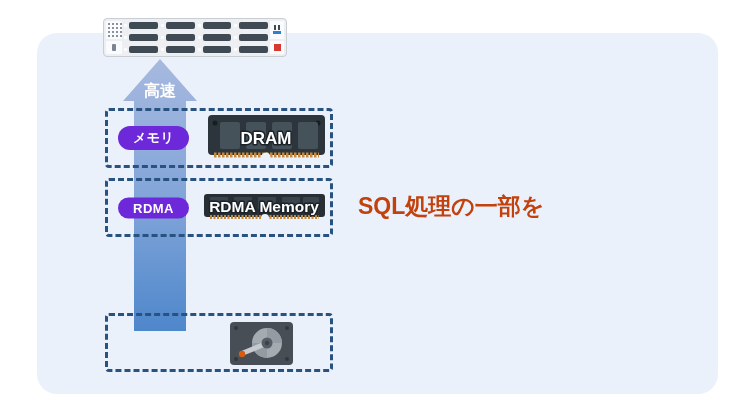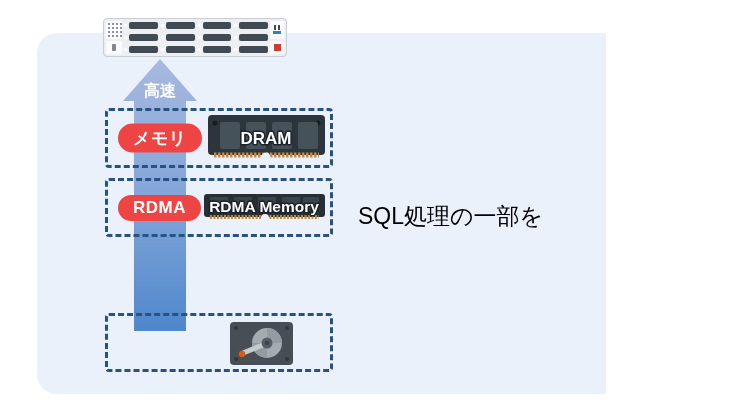--- a/index.html
+++ b/index.html
@@ -1,17 +1,17 @@
 <!DOCTYPE html>
 <html><head>
 <meta charset="utf-8">
 <style>
   html,body{margin:0;padding:0;background:#ffffff;}
   .stage{
-    position:relative;width:606px;height:409px;overflow:hidden;
+    position:relative;width:750px;height:409px;overflow:hidden;
     font-family:"Liberation Sans","DejaVu Sans",sans-serif;
     background:#ffffff;
   }
   .panel{
     position:absolute;left:37px;top:33px;width:681px;height:361px;
     background:#ebf1fb;border-radius:20px;
   }
   
   .server{
     position:absolute;left:103px;top:18px;width:184px;height:39px;
@@ -42,36 +42,36 @@
   .tier{
     position:absolute;left:105px;width:228px;box-sizing:border-box;
     border:3px dashed #28527f;border-radius:4px;
   }
   .tier-0{top:108px;height:60px;}
   .tier-1{top:178px;height:59px;}
   .tier-2{top:247px;height:58px;}
   .tier-3{top:313px;height:59px;}
   .pill{
     position:absolute;left:10px;top:50%;transform:translateY(-50%);
-    background:#ef4444;color:#ffffff;font-weight:bold;font-size:17px;
+    background:#6d28d9;color:#ffffff;font-weight:bold;font-size:13px;
     padding:3px 15px;border-radius:999px;white-space:nowrap;letter-spacing:.5px;
   }
   .media{position:absolute;}
   .m-dram{left:100px;top:4px;}
   .m-rdma{left:94px;top:12px;}
   .m-nvme{left:105px;top:8px;}
   .m-hdd{left:122px;top:6px;}
   .svg-label{
     font-family:"Liberation Sans","DejaVu Sans",sans-serif;font-weight:bold;
     fill:#ffffff;stroke:#1b2228;paint-order:stroke;stroke-linejoin:round;
   }
   
   .headline{
-    position:absolute;left:358px;top:194px;color:#000000;
-    font-size:23px;font-weight:normal;line-height:44px;white-space:nowrap;
+    position:absolute;left:358px;top:184px;color:#c2410c;
+    font-size:23px;font-weight:bold;line-height:44px;white-space:nowrap;
   }
 </style>
 </head>
 <body>
 
 <div class="stage">
 
   <div class="panel"></div>
 
   <svg class="arrow" width="84" height="280" viewBox="0 0 84 280">

